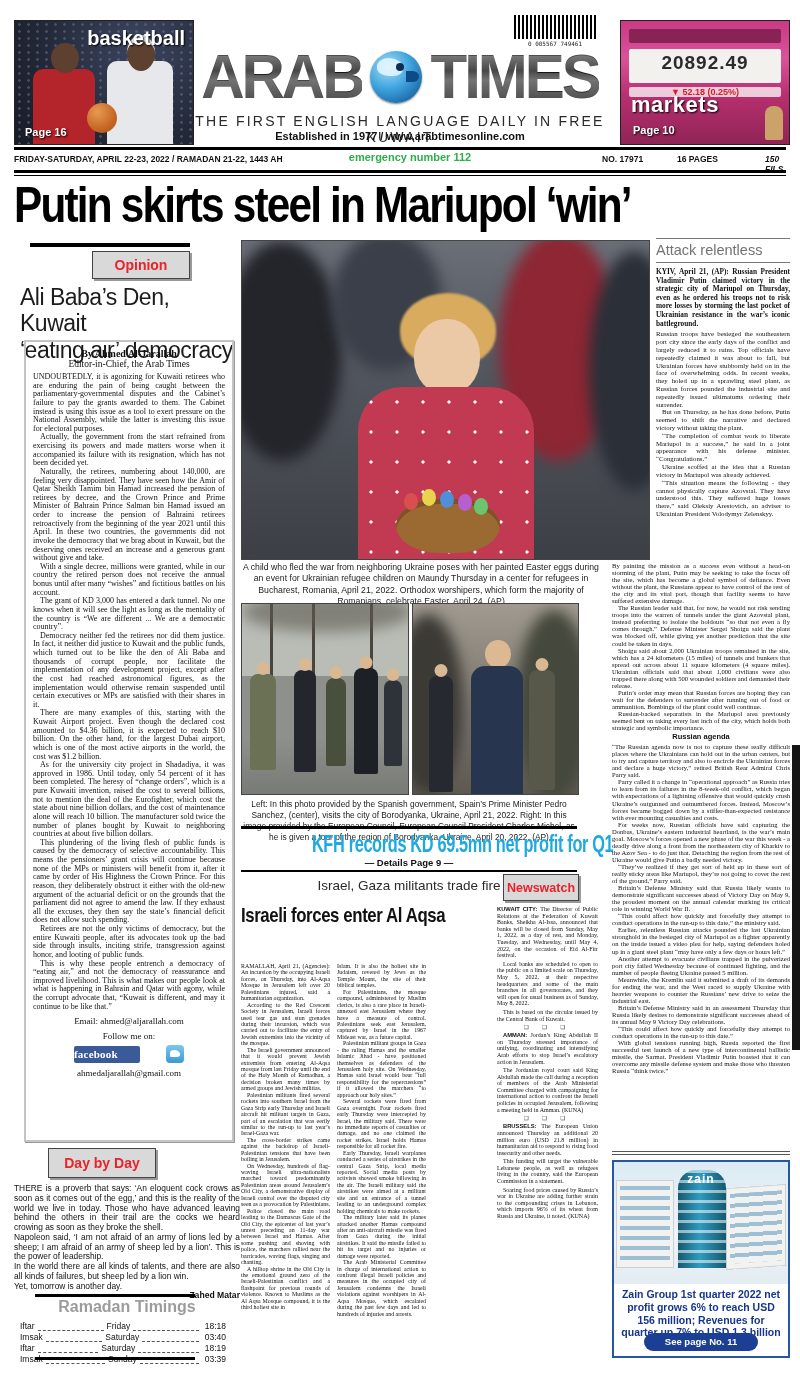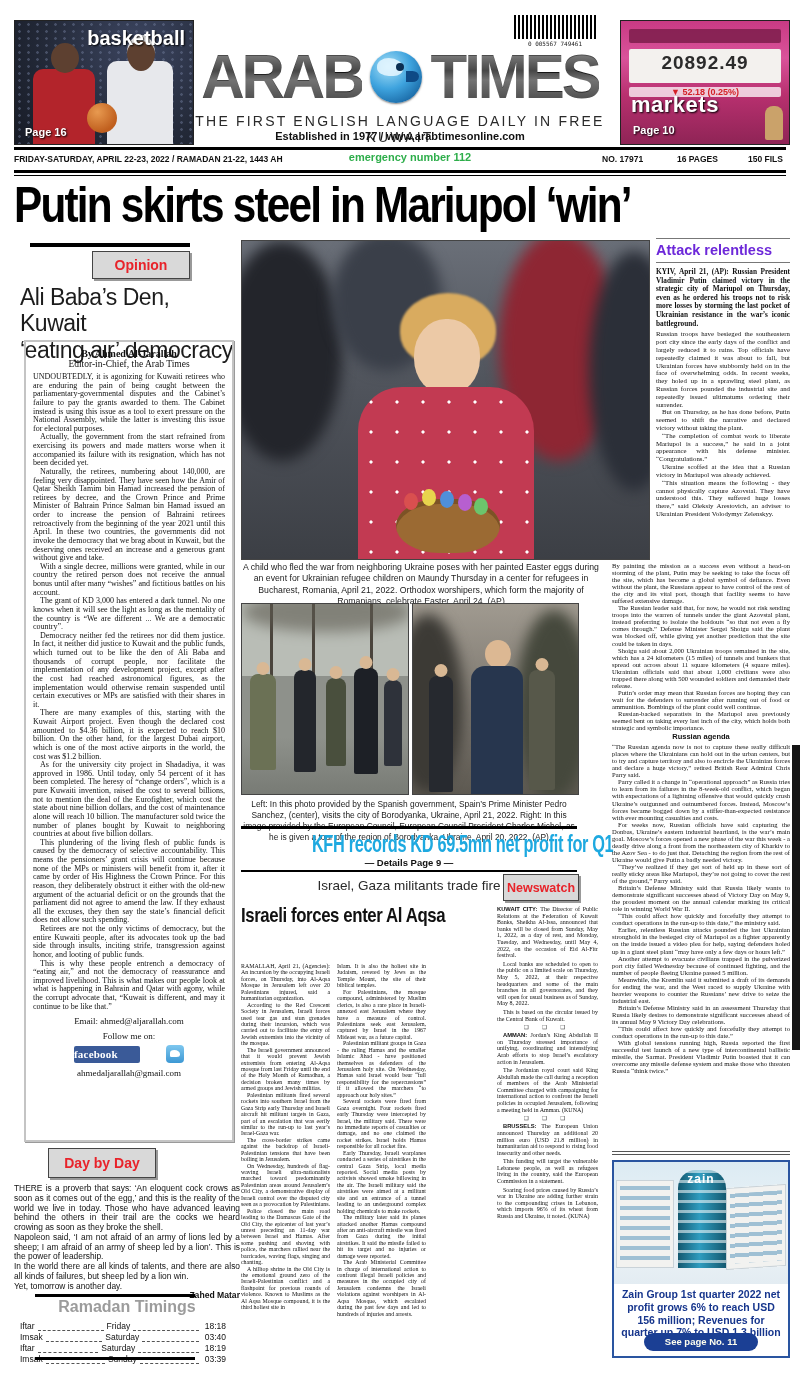--- a/index.html
+++ b/index.html
@@ -45,21 +45,21 @@
   #bird .beak{position:absolute;right:3px;top:20px;width:13px;height:11px;background:#0e4a86;border-radius:0 60% 60% 0;}
   #tagline{left:160px;top:113px;width:480px;text-align:center;font-size:14px;letter-spacing:2.2px;color:#2a2a2a;}
   #established{left:160px;top:130px;width:480px;text-align:center;font-size:11px;font-weight:bold;color:#111;}
 
   
   #dateline{left:14px;top:151px;width:772px;height:16px;font-size:8.5px;font-weight:bold;}
   #dl-date{position:absolute;left:0;top:3px;}
   #dl-emg{position:absolute;left:286px;top:0;width:220px;text-align:center;color:#2eae4b;font-size:11px;}
   #dl-no{position:absolute;left:588px;top:3px;}
   #dl-pages{position:absolute;left:663px;top:3px;}
-  #dl-fils{position:absolute;left:734px;top:3px;}
+  #dl-fils{position:absolute;left:751px;top:3px;font-style:italic;}
 
   
   #main-headline{left:14px;top:177px;width:772px;height:58px;overflow:visible;}
   #main-headline span{display:inline-block;font-weight:900;font-size:47px;letter-spacing:-2px;line-height:1.1;color:#000;transform:scaleX(.9) scaleY(1.08);transform-origin:left top;white-space:nowrap;}
 
   
   .badge{position:absolute;background:#d9d9d9;border:1px solid #444;box-shadow:2px 2px 0 #999;display:flex;align-items:center;justify-content:center;color:#e8232a;font-weight:bold;}
   #op-badge{left:92px;top:251px;width:96px;height:26px;font-size:14px;}
   #dbd-badge{left:48px;top:1148px;width:106px;height:28px;font-size:14px;}
   #nw-badge{left:503px;top:874px;width:74px;height:25px;font-size:12.5px;}
@@ -119,21 +119,21 @@
   .tinycol p:first-child{text-indent:0;}
   #aqsa-col1{left:241px;top:963px;width:89px;height:382px;font-size:5.9px;line-height:1.09;}
   #aqsa-col2{left:337px;top:963px;width:89px;height:382px;font-size:5.9px;line-height:1.09;}
   #nw-col{left:497px;top:906px;width:101px;height:438px;font-size:6px;line-height:1.1;}
   #nw-col p{text-align:justify;margin:0 0 2px;}
   #nw-col b{font-family:"Liberation Sans",sans-serif;font-size:5.8px;}
   .nw-sep{text-align:center;color:#333;font-size:5.5px;letter-spacing:6px;margin:2px 0;}
 
   
   #atk-rule-a{left:656px;top:238px;width:134px;height:1px;background:#777;}
-  #atk-header{left:656px;top:242px;width:134px;font-size:14.5px;color:#6d28d9;font-weight:bold;}
+  #atk-header{left:656px;top:242px;width:134px;font-size:14.5px;color:#737373;}
   #atk-rule-b{left:656px;top:262px;width:134px;height:1px;background:#777;}
   #atk-lead{font-weight:bold;font-size:7.3px;line-height:1.18;text-align:justify;margin-bottom:2px;}
   #atk-top{left:656px;top:268px;width:134px;height:292px;font-size:6.8px;line-height:1.15;}
   #atk-bottom{left:612px;top:562px;width:178px;height:586px;font-size:6.6px;line-height:1.07;}
   #atk-subhead{text-align:center;font-weight:bold;font-family:"Liberation Sans",sans-serif;font-size:7.5px;margin:2px 0;}
   .dblrule{position:absolute;background:#555;height:1px;}
 
   
   #zain-ad{left:612px;top:1160px;width:178px;height:198px;border:2px solid #2a55a0;box-sizing:border-box;background:#fff;}
   #zain-photo{position:relative;width:100%;height:122px;background:linear-gradient(180deg,#dcebf3,#eef4f8 60%,#e3ecf2);overflow:hidden;}

